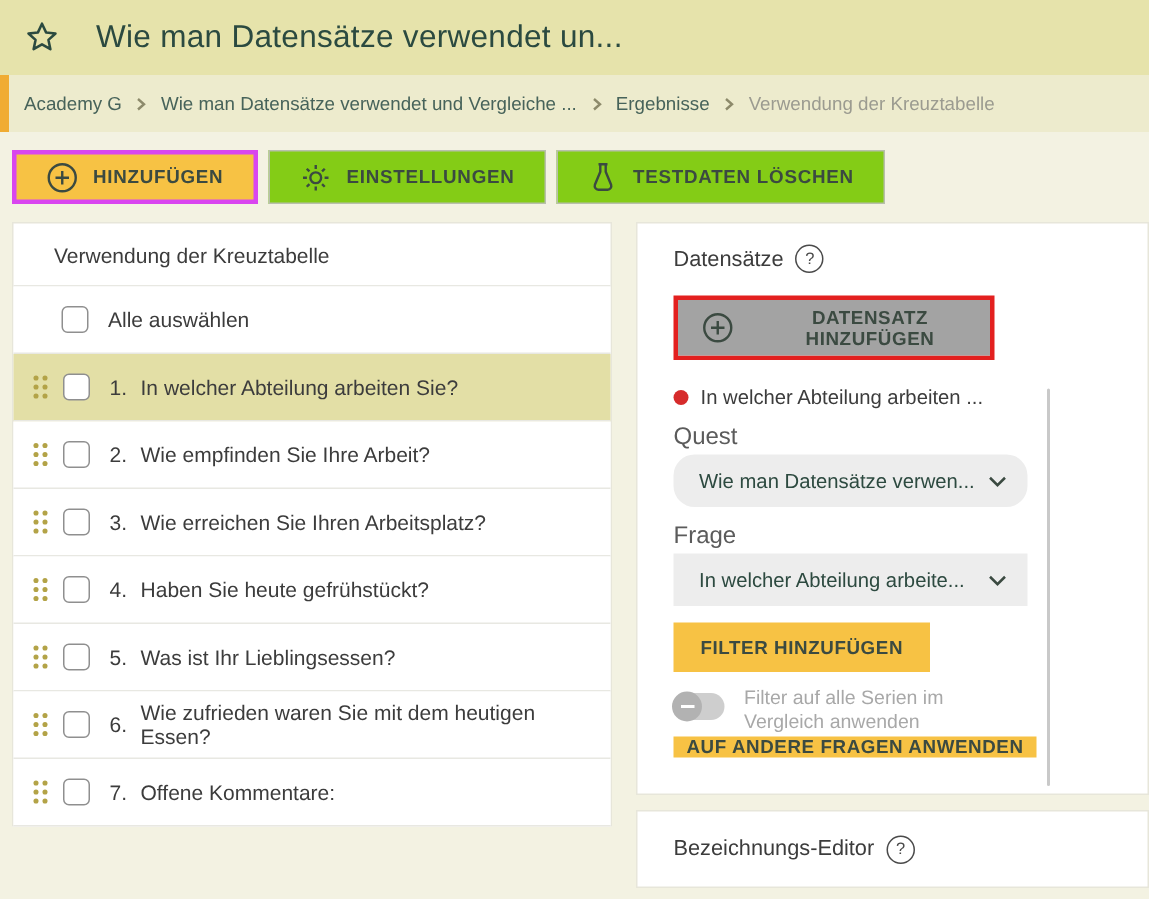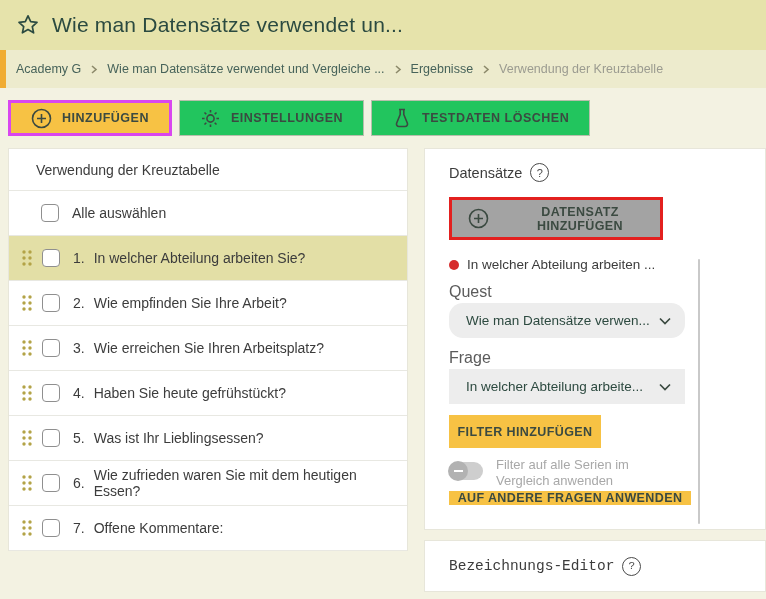--- a/index.html
+++ b/index.html
@@ -7,21 +7,21 @@
   body {
     position: relative;
     overflow: hidden;
     background: #f3f2e2;
     font-family: "Liberation Sans", sans-serif;
     color: #3c3c3c;
   }
   
   .topbar {
     position:absolute; left:0; top:0; width:766px; height:50px;
-    background:#e6e3ab; display:flex; align-items:center; padding-left:16px;
+    background:#e6e3ab; display:flex; align-items:center; padding-left:16px;gap:12px;
   }
   .topbar .title {
     font-size:21px; color:#2b4a40; margin-left:12px; letter-spacing:.2px;
   }
   
   .breadcrumb-bar {
     position:absolute; left:0; top:50px; width:766px; height:38px;
     background:#edebcd; display:flex; align-items:center; padding-left:16px;
   }
   .crumb-accent {
@@ -31,26 +31,26 @@
   .crumb.current { color:#9b9b90; cursor:default; }
   .crumb-sep { display:inline-flex; margin:0 9px; }
   
   .toolbar { position:absolute; left:8px; top:100px; display:flex; gap:7px; }
   .tbtn {
     height:36px; display:inline-flex; align-items:center; gap:10px;
     padding:0 20px; font-size:12.5px; font-weight:bold; letter-spacing:.5px;
     color:#3b4a41; cursor:pointer; white-space:nowrap;
   }
   .tbtn.primary { background:#f7c244; border:3px solid #d946ef; }
-  .tbtn.ghost { background:#22c55e; border:1px solid #b8bfac; }
+  .tbtn.ghost { background:#84cc16; border:1px solid #b8bfac; }
   
   .card { position:absolute; background:#ffffff; border:1px solid #e7e6da; }
   .list-card { left:8px; top:148px; width:400px; height:403px; }
   .panel-card { left:424px; top:148px; width:342px; height:382px; }
-  .editor-card { left:424px; top:540px; width:342px; height:52px; display:flex; align-items:center; padding-left:24px;font-family:Liberation Mono, monospace; }
+  .editor-card { left:424px; top:540px; width:342px; height:52px; display:flex; align-items:center; padding-left:24px; }
   
   .list-title {
     height:42px; display:flex; align-items:center; padding-left:27px;
     font-size:14px; color:#3c3c3c; border-bottom:1px solid #e8e8e2;
   }
   .row {
     height:45px; display:flex; align-items:center;
     border-bottom:1px solid #e8e8e2; font-size:14px; color:#3c3c3c;
     background:#ffffff;
   }
@@ -94,21 +94,21 @@
     position:absolute; left:24px; width:236px; height:35px; background:#ededed;
     display:flex; align-items:center; justify-content:space-between;
     padding:0 14px 0 17px; font-size:13.5px; color:#2d4a40; cursor:pointer;
   }
   .ybtn {
     position:absolute; left:24px; background:#f7c244; border:none; cursor:pointer;
     font-size:12.5px; font-weight:bold; letter-spacing:.4px; color:#3b4a41;
     display:flex; align-items:center; justify-content:center;
     font-family:"Liberation Sans", sans-serif;
   }
-  .filter-btn { top:266px; width:152px; height:33px; }
+  .filter-btn { top:266px; width:171px; height:33px; }
   .apply-btn { top:342px; width:242px; height:14px; z-index:2; }
   .toggle-row { position:absolute; left:24px; top:308px; display:flex; gap:13px; }
   .toggle {
     width:34px; height:18px; border-radius:9px; background:#cecece;
     position:relative; flex:0 0 34px; margin-top:5px; cursor:pointer;
   }
   .toggle .knob {
     position:absolute; left:-1px; top:-1px; width:20px; height:20px; border-radius:50%;
     background:#b2b2b2; display:flex; align-items:center; justify-content:center;
   }

